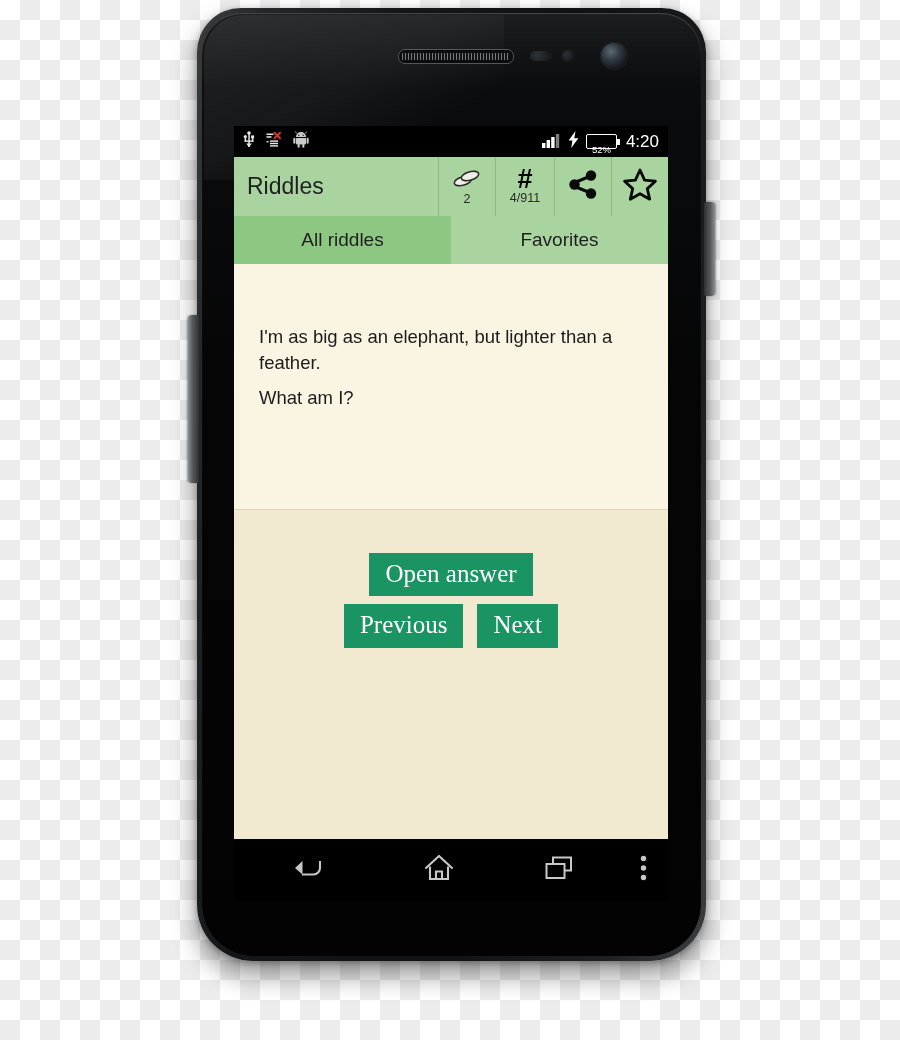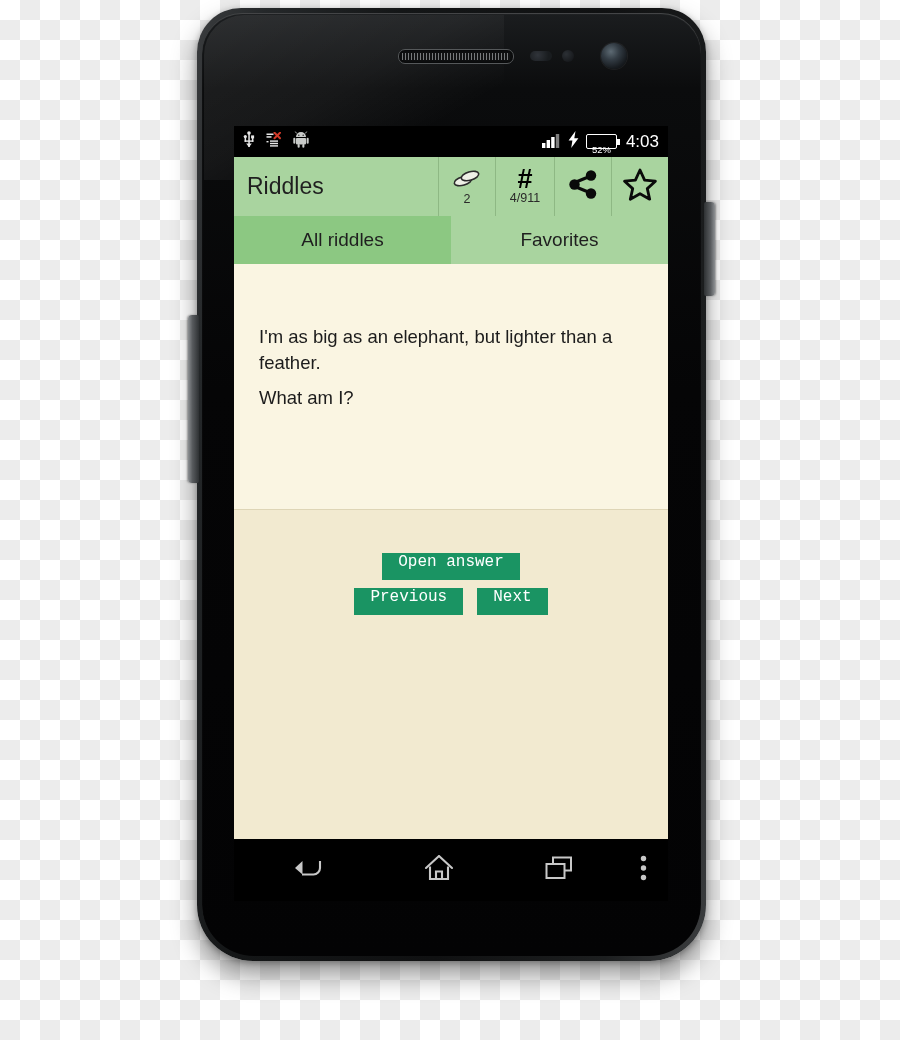--- a/index.html
+++ b/index.html
@@ -308,23 +308,23 @@
     width: 100%;
     display: flex;
     flex-direction: column;
     align-items: center;
     gap: 8px;
   }
   .app-btn {
     background: #1a9463;
     color: #ffffff;
     border: none;
-    font-size: 16px;
-    font-family: Liberation Mono, monospace;
-    padding: 1px 16px 9px 16px;
+    font-size: 25px;
+    font-family: Liberation Serif, serif;
+    padding: 8px 16px 9px 16px;
     line-height: 1.05;
     cursor: pointer;
   }
   #nav-btn-row {
     display: flex;
     gap: 14px;
   }
 
   
   #nav-bar {
@@ -418,21 +418,21 @@
           </svg>
         </span>
         <span class="stat-icon">
           <svg width="11" height="17" viewBox="0 0 11 17">
             <path d="M7.5 0 L0.6 9.4 L4.4 9.4 L3.2 17 L10.4 7.2 L6.3 7.2 Z" fill="#ffffff"></path>
           </svg>
         </span>
         <span id="battery-box">
           <span id="battery-text">52%</span>
         </span>
-        <span id="status-time">4:03</span>
+        <span id="status-time">4:20</span>
       </div>
     </div>
 
     <div id="app-bar" class="texture">
       <div id="app-title">Riddles</div>
 
       <div class="bar-action">
         <span>
           <svg width="30" height="20" viewBox="0 0 30 20">
             <ellipse cx="11" cy="13" rx="9" ry="4.2" fill="#eef0e6" stroke="#2b2b2b" stroke-width="1.6" transform="rotate(-16 11 13)"></ellipse>

